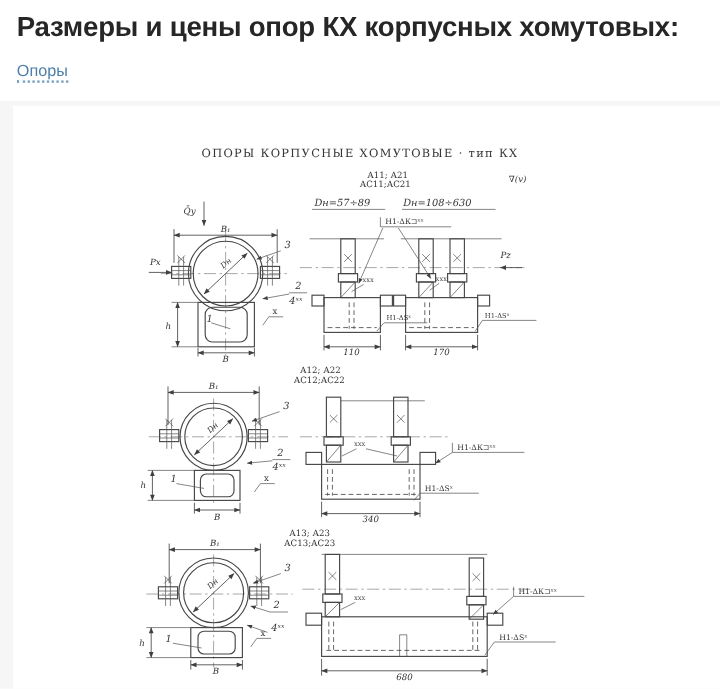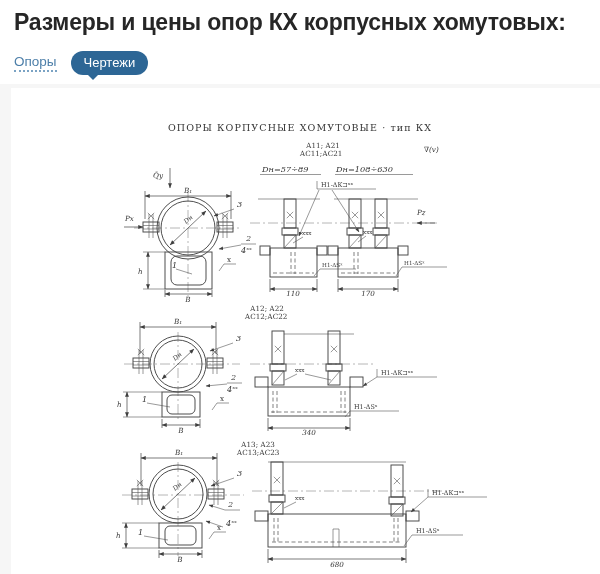--- a/index.html
+++ b/index.html
@@ -5,21 +5,21 @@
   html,body{margin:0;padding:0;}
   body{
     width:600px;height:574px;overflow:hidden;position:relative;
     background:#ffffff;font-family:"Liberation Sans",sans-serif;
   }
   .bg-strip{position:absolute;left:0;right:0;top:84px;bottom:0;background:#f6f6f6;}
   h1{
     margin:8px 14px 12px 14px;font-size:23px;line-height:1.25;font-weight:bold;
     color:#262626;letter-spacing:-0.2px;
   }
-  .tab-bar{position:absolute;left:14px;top:51px;display:flex;align-items:center;gap:14px;z-index:2;}
+  .tab-bar{position:absolute;left:14px;top:51px;display:flex;align-items:center;gap:29px;z-index:2;}
   .tab-link{
     color:#4d7fa9;font-size:13.5px;text-decoration:none;cursor:pointer;
     border-bottom:2px dotted #7ba3c4;padding-bottom:1px;
   }
   .tab-active{
     position:relative;background:#2d6695;color:#fff;font-size:13px;
     padding:4px 13px 5px 13px;border-radius:13px;cursor:pointer;
   }
   .tab-active .tail{
     position:absolute;left:16px;bottom:-5px;width:0;height:0;display:block;
@@ -41,24 +41,20 @@
 </style>
 </head>
 <body>
 
 <div class="bg-strip"></div>
 
 <h1>Размеры и цены опор КХ корпусных хомутовых:</h1>
 
 <nav class="tab-bar">
   <a class="tab-link">Опоры</a>
-  <div class="tab-active">
-    <span>Чертежи</span>
-    <i class="tail"></i>
-  </div>
 </nav>
 
 <div class="panel"></div>
 
 <svg class="drawing" width="600" height="486" viewBox="0 0 600 486">
   <defs>
     <marker id="ar" viewBox="0 0 10 10" refX="9" refY="5" markerWidth="8" markerHeight="8" orient="auto-start-reverse">
       <path d="M0.5,1.5 L9.5,5 L0.5,8.5 z" fill="#3f3f3f"></path>
     </marker>
     <g id="xm" class="tn">

